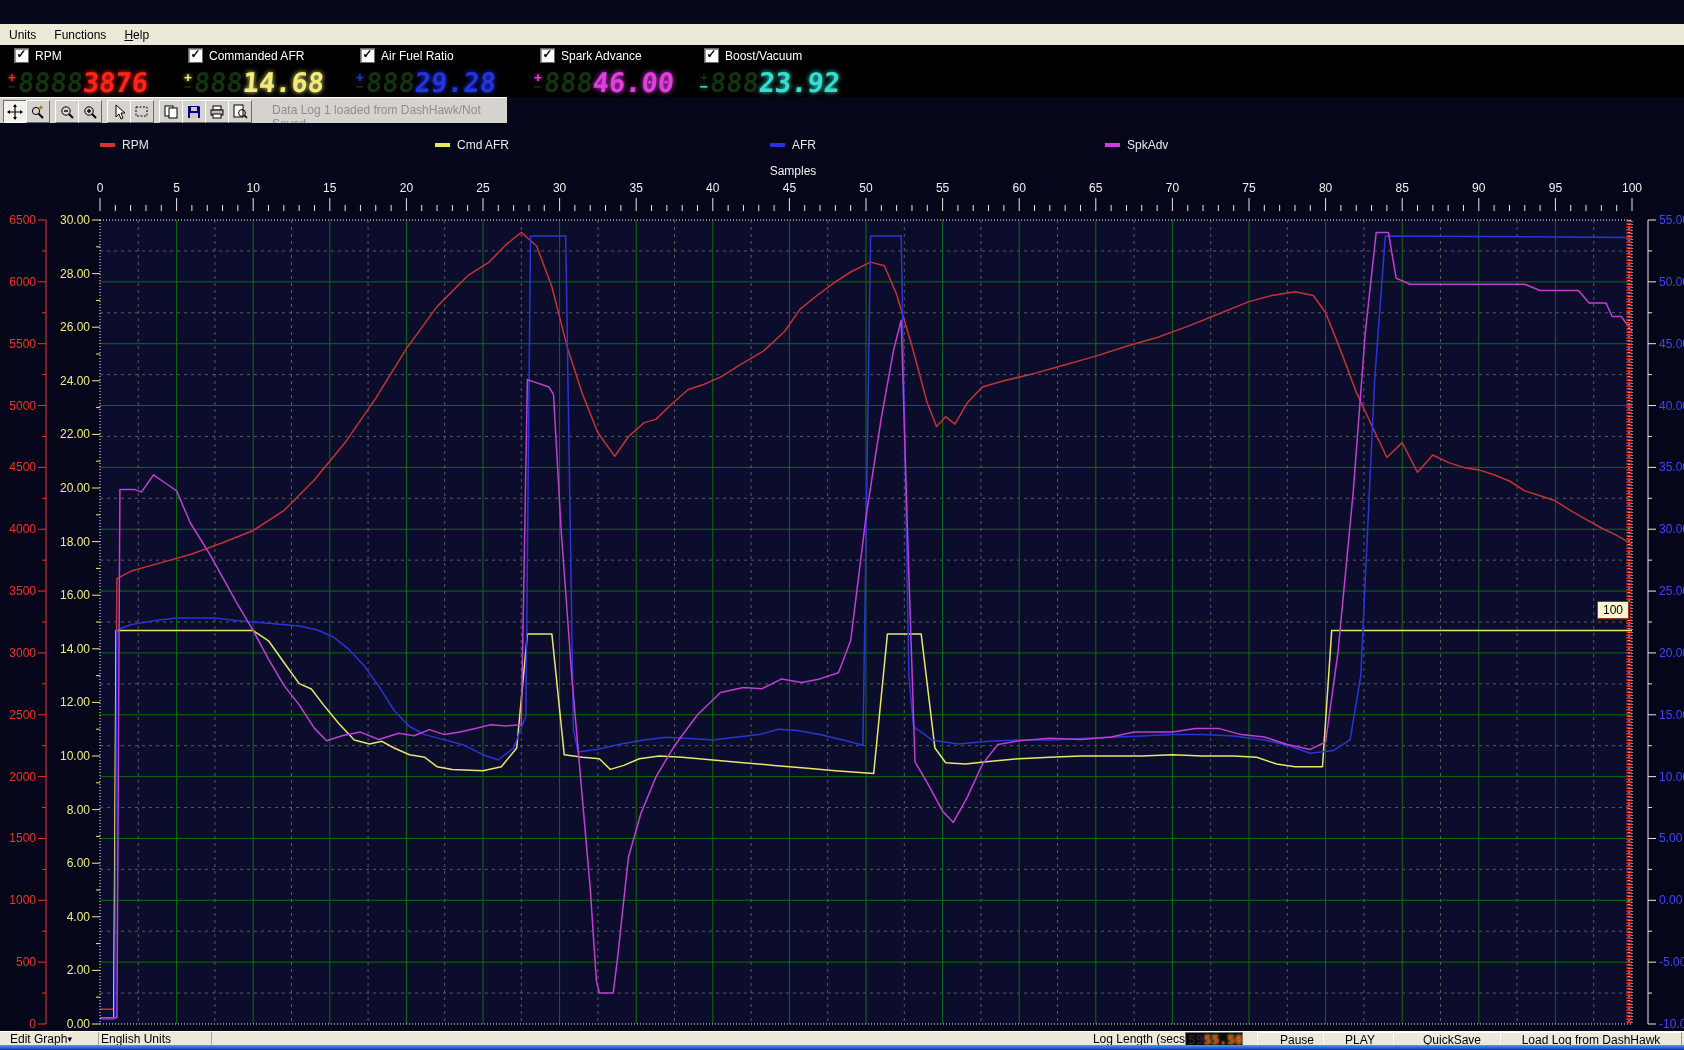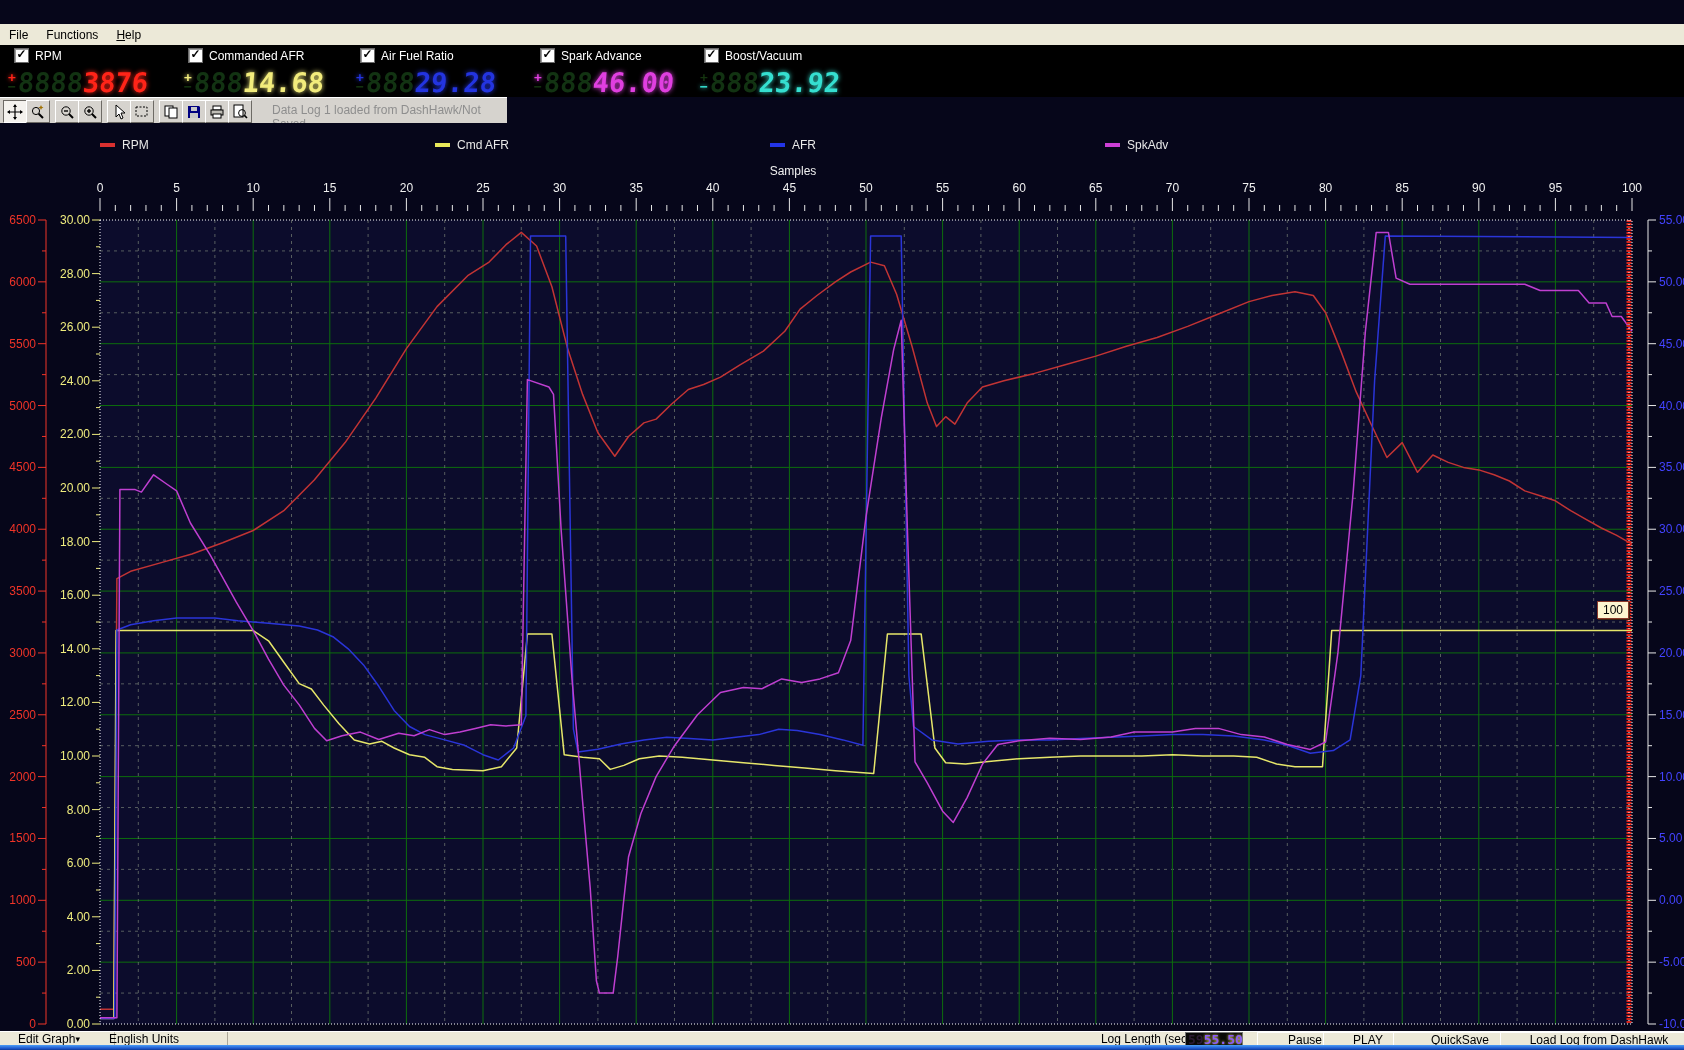--- a/index.html
+++ b/index.html
@@ -43,37 +43,37 @@
   
   .chartarea{position:absolute;left:0;top:123px;width:1684px;height:908px;background:#06061a;}
   .legend-item{position:absolute;top:15px;display:flex;align-items:center;color:#e8e8e8;font-size:12px;}
   .legend-item .dash{width:15px;height:4px;margin-right:7px;}
   .samples-label{position:absolute;left:748px;top:41px;width:90px;text-align:center;color:#f0f0f0;font-size:12px;}
   .tooltip{position:absolute;left:1597px;top:601px;background:#fdf5d0;border:1px solid #8a3a2a;
     color:#000;font-size:12px;padding:1px 5px 1px 5px;box-shadow:1px 1px 0 #402010;}
   
   .statusbar{position:absolute;left:0;top:1031px;width:100%;height:14px;background:#ece9d8;
     border-top:1px solid #fff;font-size:12px;color:#000;}
-  .sb-item{position:absolute;top:0px;height:14px;display:flex;align-items:center;padding:0 18px;
+  .sb-item{position:absolute;top:0px;height:14px;display:flex;align-items:center;padding:0 10px;
     border-right:1px solid #aca899;}
   .sb-btn{justify-content:center;border:1px solid;border-color:#fff #9a9790 #9a9790 #fff;background:#ece9d8;}
   .sb-lcd{font-family:"DejaVu Sans Mono",monospace;font-weight:bold;font-size:13px;background:#0a0a08;
     border:1px solid #777;padding:0 2px;white-space:pre;line-height:13px;height:13px;overflow:hidden;}
   .bluestrip{position:absolute;left:0;top:1045px;width:100%;height:5px;
     background:linear-gradient(180deg,#4b9df8,#1c55c8 70%,#0f3a96);}
   svg text{font-family:"Liberation Sans",sans-serif;}
 </style>
 </head>
 <body>
 
 <div id="win">
 
 
   <div class="menubar" id="menubar">
-      <div class="menu-item">File</div>
+      <div class="menu-item">Units</div>
       <div class="menu-item">Functions</div>
       <div class="menu-item"><u>H</u>elp</div>
     </div>
 
   <div class="checkrow" id="checkrow">
       <div class="chk" style="left: 14px;">
         <span class="box">✓</span>
         <span>RPM</span>
       </div>
       <div class="chk" style="left: 188px;">
@@ -543,21 +543,21 @@
         <span>SpkAdv</span>
       </div></div>
 
   <div class="tooltip">100</div>
 
   <div class="statusbar" id="statusbar">
       <div class="sb-item" style="left: 0px; width: 78px;">Edit Graph<span style="font-size: 9px;"> ▾</span></div>
       <div class="sb-item" style="left: 91px; width: 100px;">English Units</div>
       <div class="sb-item" style="left: 1055px; width: 124px; border-right: none; justify-content: flex-end;">Log Length (secs)</div>
       <div class="sb-item" style="left: 1185px; width: 58px; border-right: none; padding: 0px;">
-        <span class="sb-lcd"><span style="color: rgb(43, 27, 51);">59</span><span style="color: #8b5cf6; text-shadow: rgb(240, 232, 96) 0px 0px 3px;">55.50</span></span>
+        <span class="sb-lcd"><span style="color: rgb(43, 27, 51);">59</span><span style="color: #c2410c; text-shadow: rgb(240, 232, 96) 0px 0px 3px;">55.50</span></span>
       </div>
       <div class="sb-item sb-btn" style="left: 1257px; width: 58px; justify-content: center;">Pause</div>
       <div class="sb-item sb-btn" style="left: 1323px; width: 52px; justify-content: center; text-decoration: underline;">PLAY</div>
       <div class="sb-item sb-btn" style="left: 1393px; width: 96px; justify-content: center;">QuickSave</div>
       <div class="sb-item sb-btn" style="left: 1500px; width: 160px; justify-content: center;">Load Log from DashHawk</div>
     </div>
   <div class="bluestrip"></div>
 </div>
 
 </body></html>

